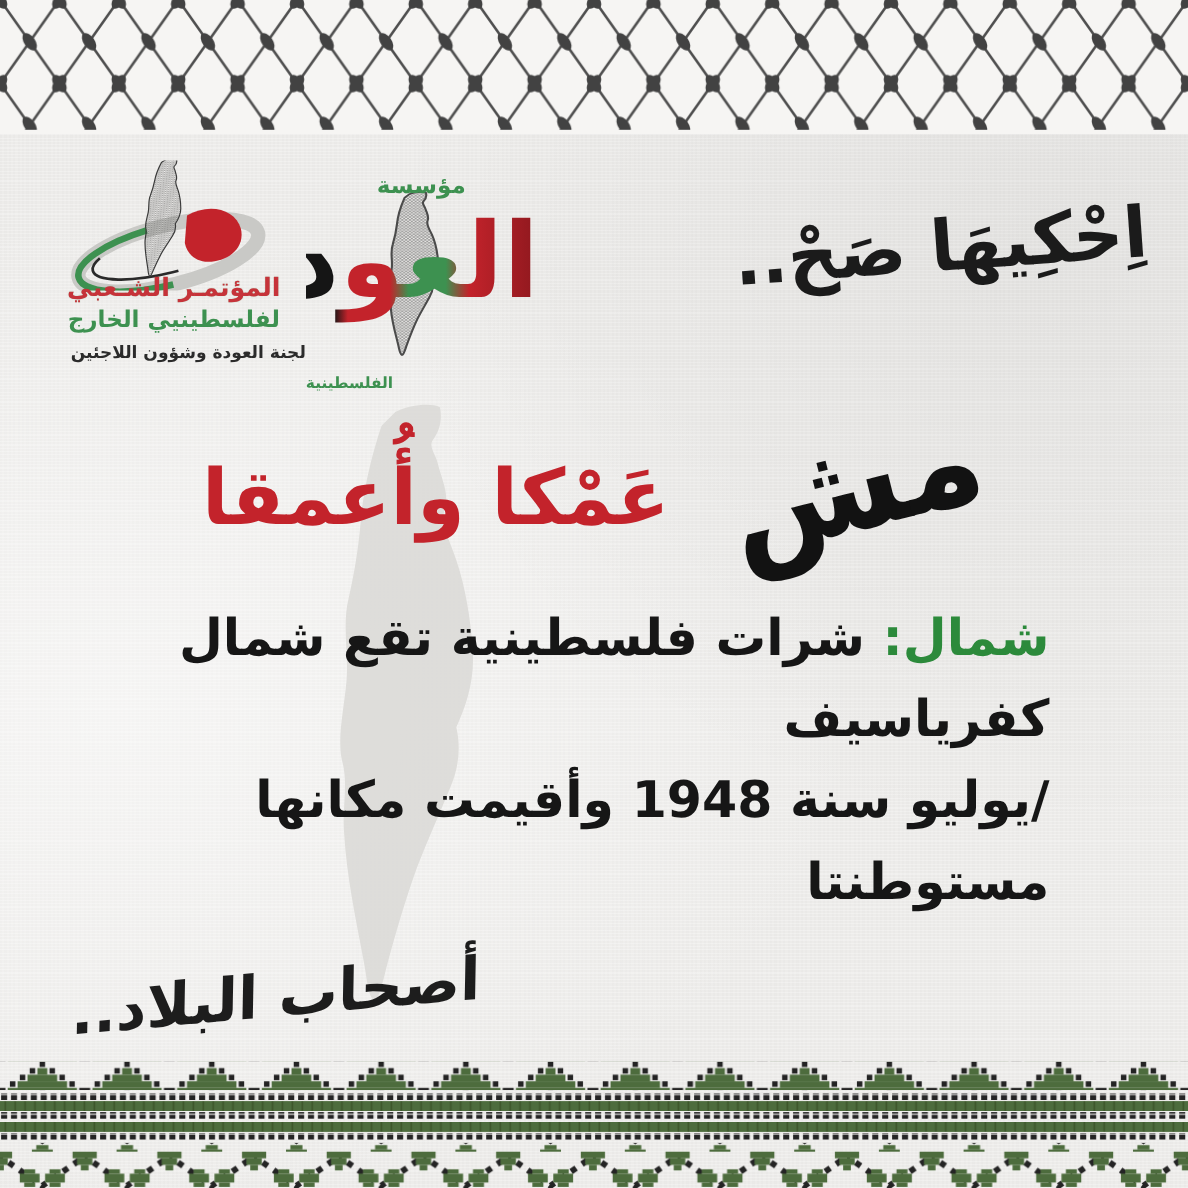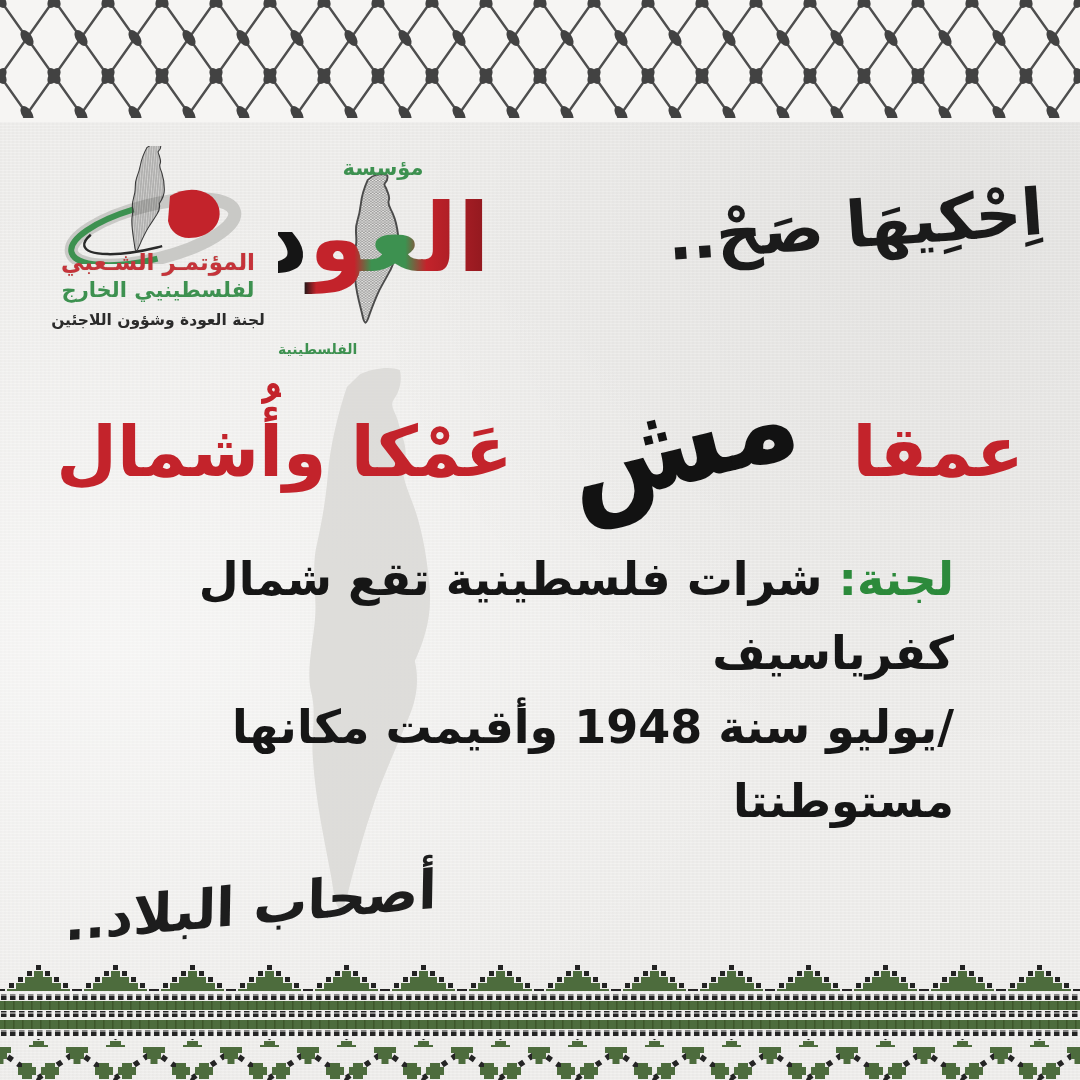--- a/index.html
+++ b/index.html
@@ -22,21 +22,21 @@
   .band{position:absolute;left:0;width:1080px;display:block;}
   .band-top{top:0;}
   .band-bottom{bottom:0;}
 
   
   .conference-logo{position:absolute;left:38px;top:146px;width:240px;height:212px;direction:rtl;}
   .conference-logo svg{position:absolute;left:0;top:0;}
   .conf-text{position:absolute;left:0;right:0;top:102px;text-align:center;line-height:1.25;}
   .conf-line1{color:#c6333a;font-size:23px;font-weight:bold;text-shadow:0 0 1px rgba(61,145,80,.35);}
   .conf-line2{color:var(--logo_green,#3d9150);font-size:21px;font-weight:bold;}
-  .conf-line3{color:#2b2b2b;font-size:15.5px;font-weight:bold;margin-top:8px;}
+  .conf-line3{color:#2b2b2b;font-size:15.5px;font-weight:bold;margin-top:8px;text-align:right;}
 
   .awda-logo{position:absolute;left:278px;top:156px;width:212px;height:205px;}
   .awda-map{position:absolute;left:72px;top:18px;opacity:.9;}
   .awda-top{position:absolute;top:0;left:30px;width:150px;text-align:center;
     color:var(--logo_green,#3d9150);font-size:21px;font-weight:bold;}
   .awda-main{
     position:absolute;top:14px;left:0;width:212px;
     font-size:95px;font-weight:bold;line-height:1.45;
     background:linear-gradient(90deg,#151515 0%,#151515 12%,var(--red,#c3232b) 18%,var(--red,#c3232b) 36%,var(--logo_green,#3d9150) 44%,var(--logo_green,#3d9150) 60%,var(--red,#c3232b) 70%,#8e181e 100%);
     -webkit-background-clip:text;background-clip:text;
@@ -192,27 +192,26 @@
       <use href="#palmap" fill="url(#hatch)" stroke="#3a3a3a" stroke-width="5"></use>
     </svg>
     <div class="awda-top">مؤسسة</div>
     <div class="awda-main">العودة</div>
     <div class="awda-bottom">الفلسطينية</div>
   </div>
 
   <div class="slogan">اِحْكِيهَا صَحْ..</div>
 
   <div class="title-row">
-    <span class="title-red">عمقا</span>
     <span class="title-black">مش</span>
-    <span class="title-red">عَمْكا وأُشمال</span>
+    <span class="title-red">عَمْكا وأُعمقا</span>
   </div>
 
   <div class="body-text">
-    <div><span class="body-lead">لجنة:</span><span> شرات فلسطينية تقع شمال كفرياسيف</span></div>
+    <div><span class="body-lead">شمال:</span><span> شرات فلسطينية تقع شمال كفرياسيف</span></div>
     <div>/يوليو سنة 1948 وأقيمت مكانها مستوطنتا</div>
 
   </div>
 
   <div class="signature">أصحاب البلاد..</div>
 
   <svg class="band band-bottom" width="1080" height="115" viewBox="0 0 1080 115" preserveAspectRatio="none">
     <rect y="0" width="1080" height="26" fill="url(#tzpeak)"></rect>
     <rect y="29" width="1080" height="6" fill="url(#tzdots)"></rect>
     <rect y="36" width="1080" height="9" fill="url(#tzgreen)"></rect>

